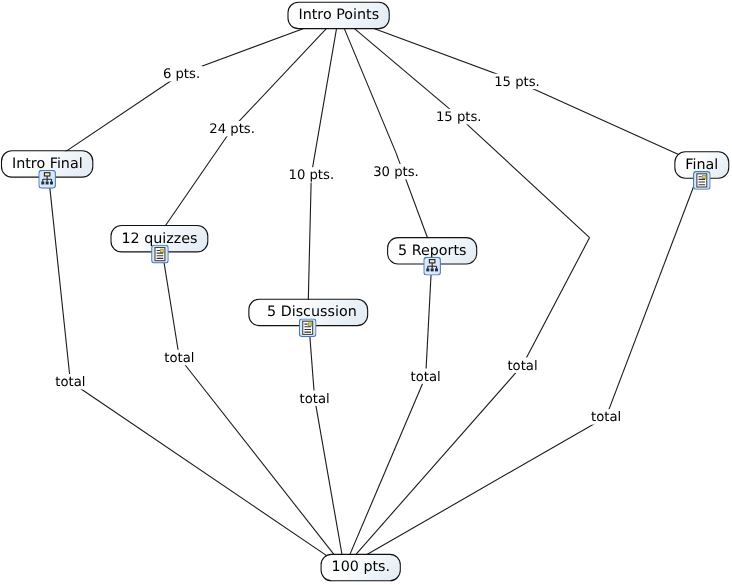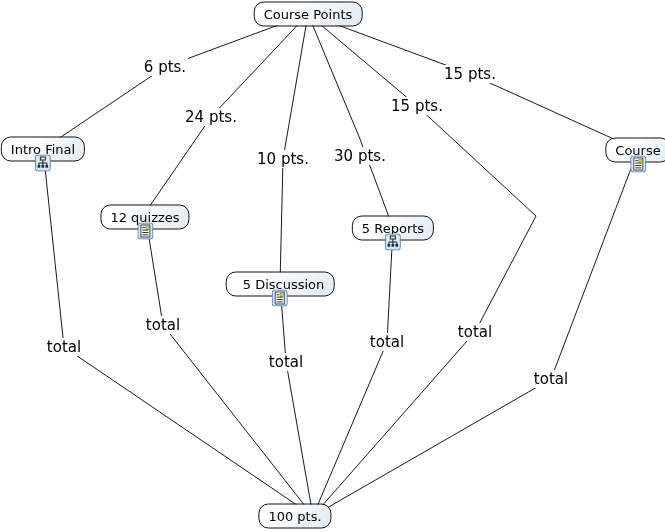--- a/index.html
+++ b/index.html
@@ -11,21 +11,21 @@
   svg.edges{position:absolute;left:0;top:0;width:665px;height:532px;}
   .cmap-node{
     position:absolute;transform:translate(-50%,-50%);
     background:linear-gradient(135deg,#ffffff 30%,#e2ecf4 95%);
     border:1px solid #111111;border-radius:10px;
     padding:4px 9px;font-size:13px;color:#000000;white-space:nowrap;
     text-align:center;z-index:3;
   }
   .edge-label{
     position:absolute;transform:translate(-50%,-50%);
-    background:#ffffff;padding:0 2px;font-size:15px;color:#000000;
+    background:#ffffff;padding:0 2px;font-size:12px;color:#000000;
     white-space:nowrap;z-index:2;
   }
   .resource-icon{
     position:absolute;left:50%;top:100%;transform:translate(-50%,-6px);
     width:16px;height:17px;display:block;z-index:4;line-height:0;
   }
 </style>
 </head>
 <body>
 
@@ -61,21 +61,21 @@
     <div class="edge-label" style="left: 283px; top: 159px;">10 pts.</div>
     <div class="edge-label" style="left: 360px; top: 156px;">30 pts.</div>
     <div class="edge-label" style="left: 417px; top: 106px;">15 pts.</div>
     <div class="edge-label" style="left: 470px; top: 74px;">15 pts.</div>
     <div class="edge-label" style="left: 64px; top: 347px;">total</div>
     <div class="edge-label" style="left: 163px; top: 325px;">total</div>
     <div class="edge-label" style="left: 286px; top: 362px;">total</div>
     <div class="edge-label" style="left: 387px; top: 342px;">total</div>
     <div class="edge-label" style="left: 475px; top: 332px;">total</div>
     <div class="edge-label" style="left: 551px; top: 379px;">total</div>
-    <div class="cmap-node" style="left: 308px; top: 14px;"><span>Course Points</span></div>
+    <div class="cmap-node" style="left: 308px; top: 14px;"><span>Intro Points</span></div>
     <div class="cmap-node" style="left: 43px; top: 149px;"><span>Intro Final</span><span class="resource-icon">
   <svg width="16" height="17" viewBox="0 0 16 17">
     <rect x="0.5" y="0.5" width="15" height="16" rx="2.5" fill="#d9e9f8" stroke="#4879b8"></rect>
     <rect x="5.5" y="2.5" width="5" height="3" fill="#f3ecc2" stroke="#222222" stroke-width="1"></rect>
     <path d="M8 5.5 V8.5 M4 8.5 H12 M4 8.5 V10.5 M8 8.5 V10.5 M12 8.5 V10.5" fill="none" stroke="#222222" stroke-width="1"></path>
     <rect x="2.7" y="10.5" width="2.7" height="2.7" fill="#1c2b4a"></rect>
     <rect x="6.65" y="10.5" width="2.7" height="2.7" fill="#1c2b4a"></rect>
     <rect x="10.6" y="10.5" width="2.7" height="2.7" fill="#1c2b4a"></rect>
   </svg>
 </span></div>
@@ -104,25 +104,25 @@
     <div class="cmap-node" style="left: 393px; top: 228px;"><span>5 Reports</span><span class="resource-icon">
   <svg width="16" height="17" viewBox="0 0 16 17">
     <rect x="0.5" y="0.5" width="15" height="16" rx="2.5" fill="#d9e9f8" stroke="#4879b8"></rect>
     <rect x="5.5" y="2.5" width="5" height="3" fill="#f3ecc2" stroke="#222222" stroke-width="1"></rect>
     <path d="M8 5.5 V8.5 M4 8.5 H12 M4 8.5 V10.5 M8 8.5 V10.5 M12 8.5 V10.5" fill="none" stroke="#222222" stroke-width="1"></path>
     <rect x="2.7" y="10.5" width="2.7" height="2.7" fill="#1c2b4a"></rect>
     <rect x="6.65" y="10.5" width="2.7" height="2.7" fill="#1c2b4a"></rect>
     <rect x="10.6" y="10.5" width="2.7" height="2.7" fill="#1c2b4a"></rect>
   </svg>
 </span></div>
-    <div class="cmap-node" style="left: 638px; top: 150px;"><span>Course</span><span class="resource-icon">
+    <div class="cmap-node" style="left: 638px; top: 150px;"><span>Final</span><span class="resource-icon">
   <svg width="16" height="17" viewBox="0 0 16 17">
     <rect x="0.5" y="0.5" width="15" height="16" rx="2.5" fill="#d9e9f8" stroke="#4879b8"></rect>
     <rect x="3.5" y="2.5" width="9" height="12" fill="#ffffff" stroke="#444444" stroke-width="1"></rect>
     <rect x="8.6" y="4" width="3.2" height="2.8" fill="#e3c94c" stroke="#7a9440" stroke-width="0.6"></rect>
     <line x1="5" y1="5.2" x2="8" y2="5.2" stroke="#333333" stroke-width="1"></line>
     <line x1="5" y1="7.6" x2="11" y2="7.6" stroke="#333333" stroke-width="1"></line>
     <line x1="5" y1="10" x2="11" y2="10" stroke="#333333" stroke-width="1"></line>
     <line x1="5" y1="12.4" x2="11" y2="12.4" stroke="#333333" stroke-width="1"></line>
   </svg>
 </span></div>
-    <div class="cmap-node" style="left: 295px; top: 516px;"><span>100 pts.</span></div>
+    <div class="cmap-node" style="left: 328px; top: 516px;"><span>100 pts.</span></div>
   </div>
 
 </body></html>

